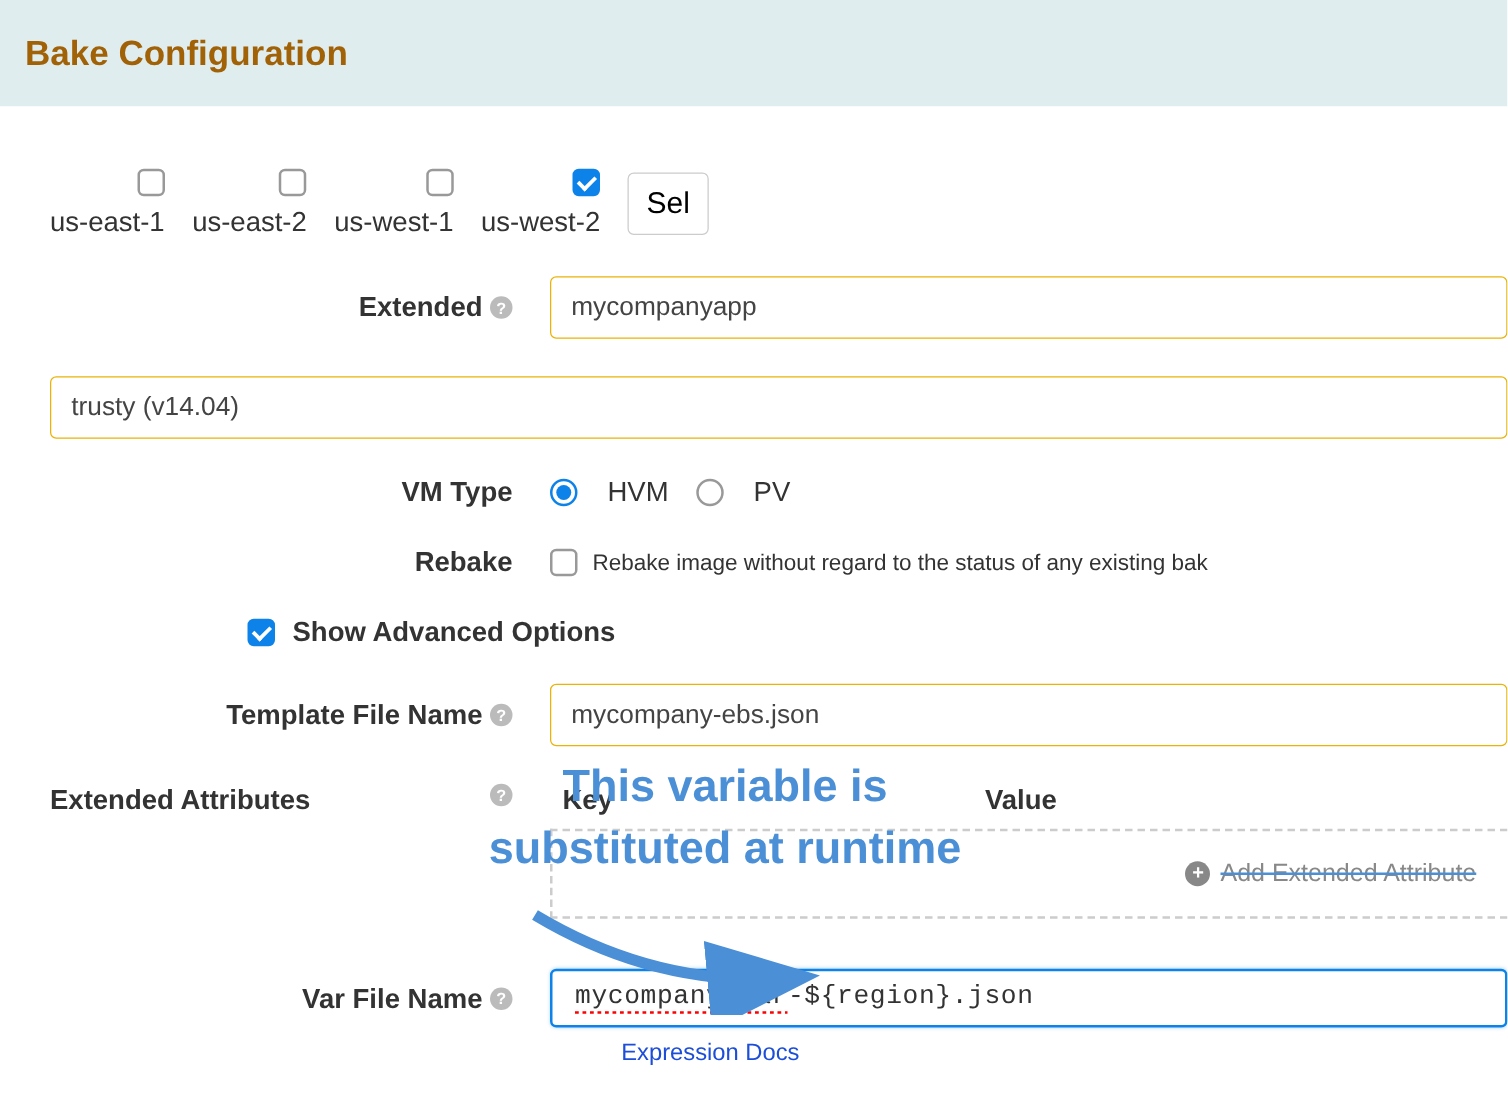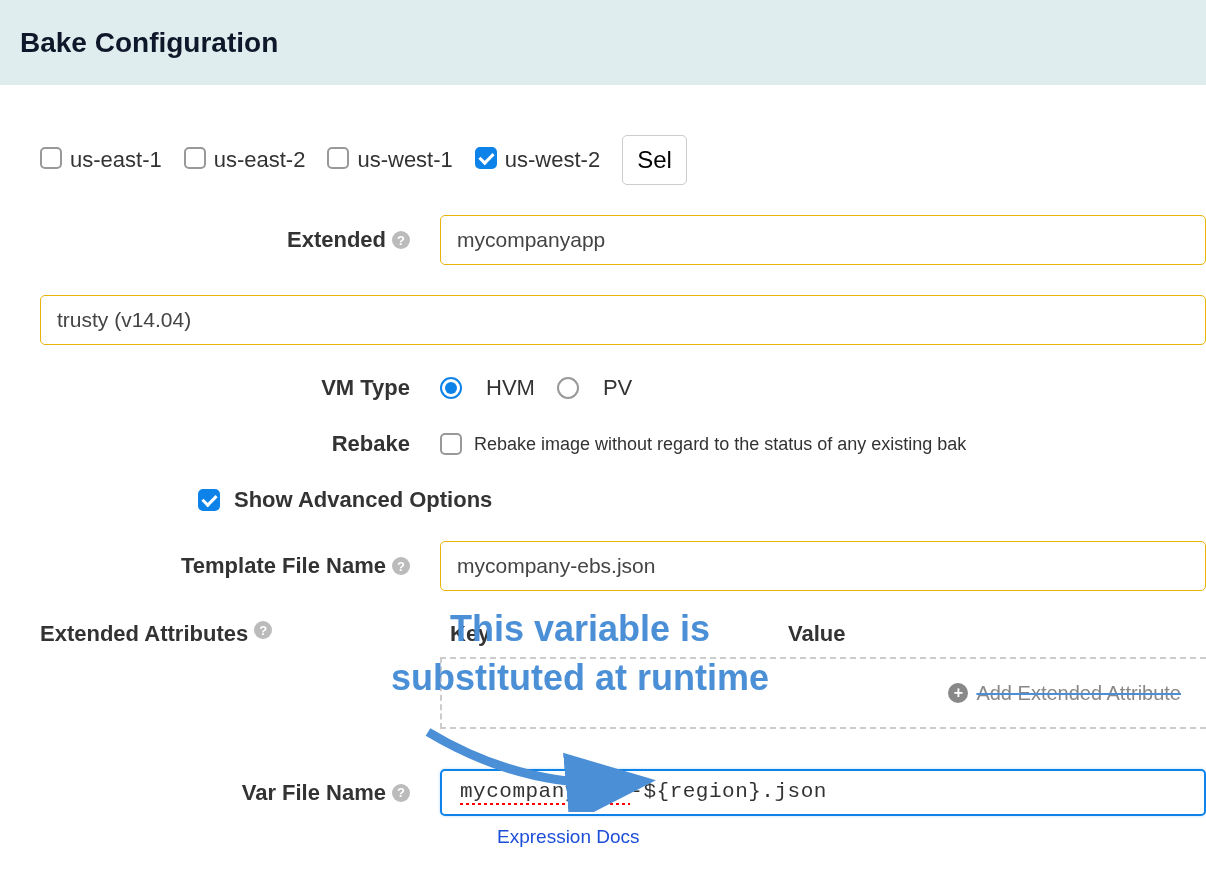--- a/index.html
+++ b/index.html
@@ -12,21 +12,21 @@
 .header {
   background: #e0edef;
   padding: 18px 20px;
   height: 85px;
   display: flex;
   align-items: center;
 }
 .header h2 {
   font-size: 28px;
   font-weight: 700;
-  color: #0f172a;
+  color: #a16207;
 }
 .content {
   padding: 50px 0 0 20px;
   margin-left: 20px;
 }
 .form-row {
   display: flex;
   align-items: center;
   margin-bottom: 30px;
 }
@@ -55,23 +55,24 @@
 }
 .field-col {
   flex: 1;
   display: flex;
   align-items: center;
   gap: 22px;
   flex-wrap: wrap;
 }
 .checkbox {
   display: inline-flex;
-  align-items: flex-start;
+  align-items: flex-end;
   gap: 8px;
   font-size: 22px;
+  flex-direction: column;
 }
 .checkbox input[type="checkbox"] {
   appearance: none;
   width: 22px;
   height: 22px;
   border: 2px solid #999;
   border-radius: 5px;
   position: relative;
   cursor: pointer;
   background: #fff;
@@ -156,21 +157,21 @@
   align-items: center;
   margin-bottom: 10px;
 }
 .ext-attr-label {
   width: 400px;
   text-align: right;
   font-weight: 700;
   font-size: 22px;
   padding-right: 30px;
   display: flex;
-  justify-content: flex-start;
+  justify-content: space-between;
   gap: 6px;
 }
 .ext-attr-col {
   flex: 1;
   display: flex;
   align-items: center;
 }
 .col-header {
   font-weight: 700;
   font-size: 22px;

